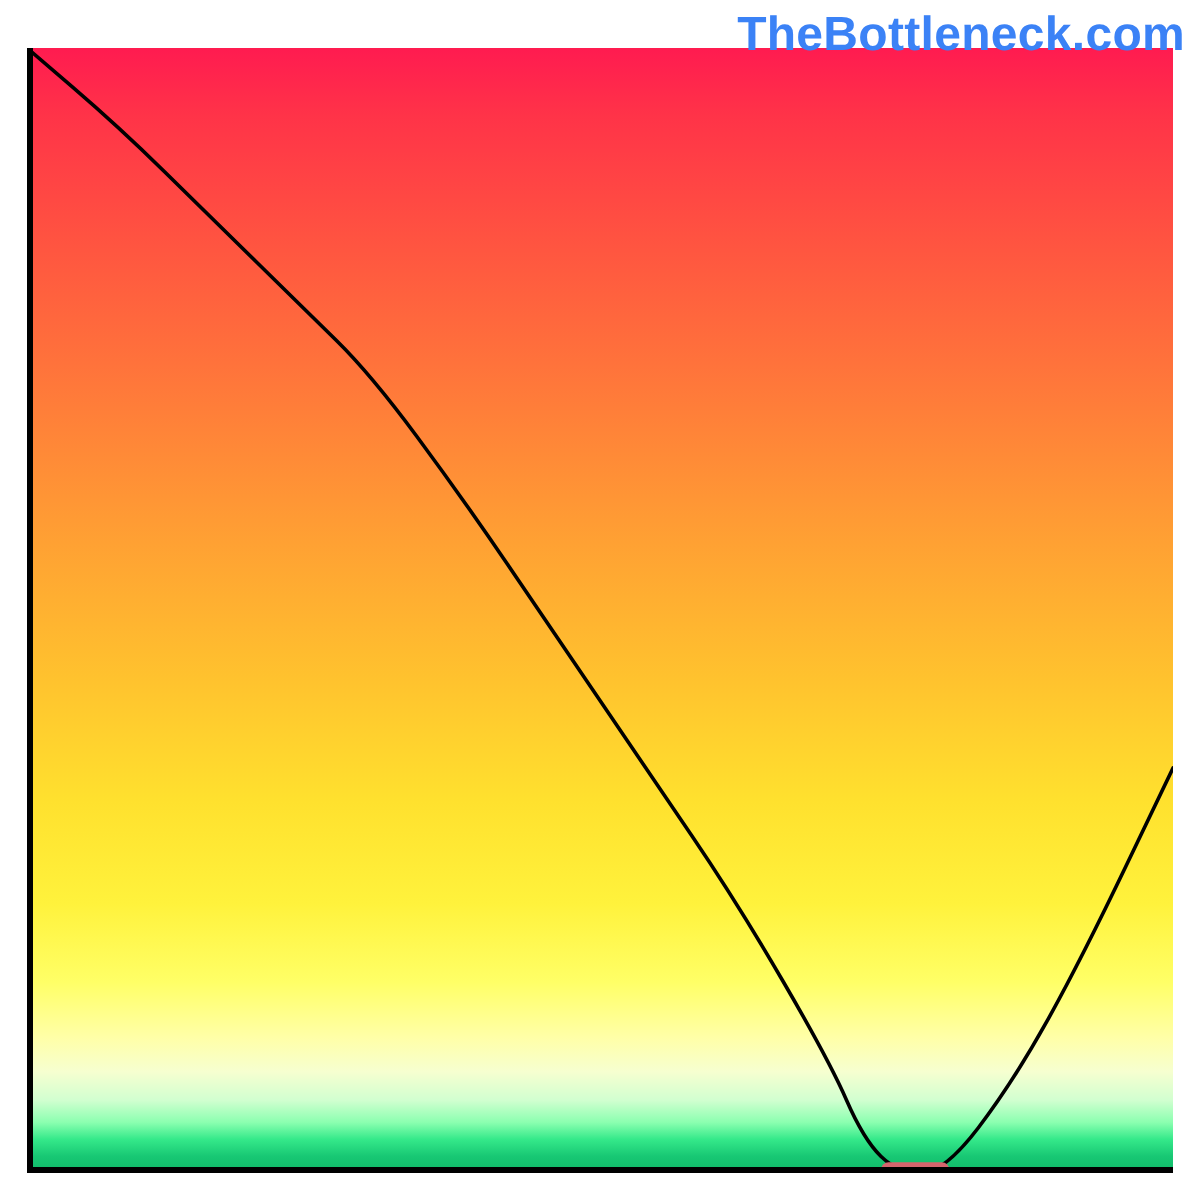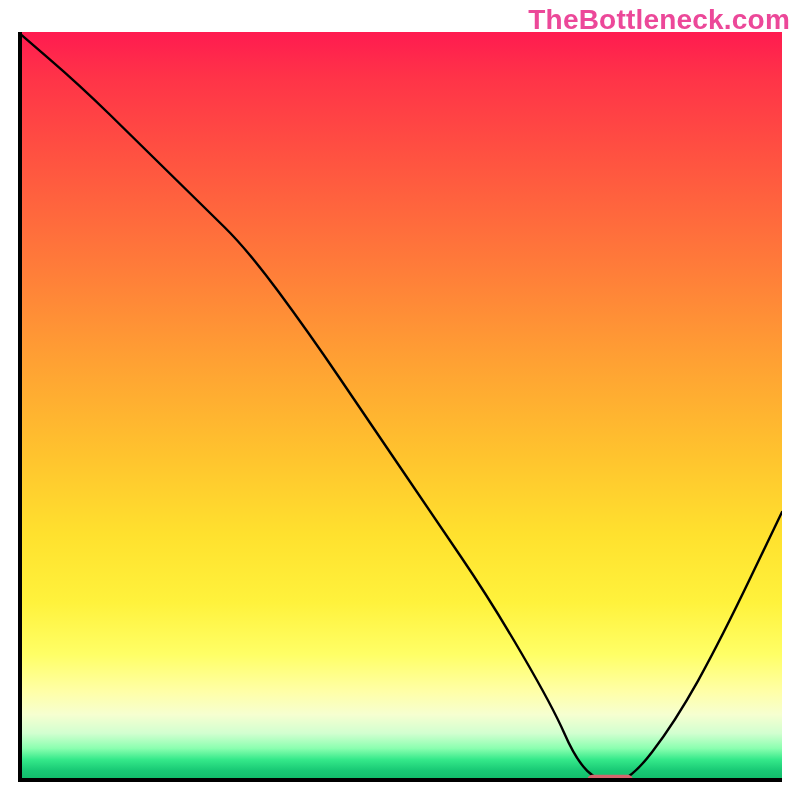--- a/index.html
+++ b/index.html
@@ -13,23 +13,23 @@
   .container {
     position: relative;
     width: 800px;
     height: 800px;
   }
   .watermark {
     position: absolute;
     top: 4px;
     right: 10px;
     font-family: Arial, Helvetica, sans-serif;
-    font-size: 28px;
+    font-size: 32px;
     font-weight: 600;
-    color: #ec4899;
+    color: #3b82f6;
     letter-spacing: 0.2px;
     z-index: 10;
   }
   .frame {
     position: absolute;
     left: 18px;
     top: 32px;
     width: 764px;   
     height: 750px;  
   }

